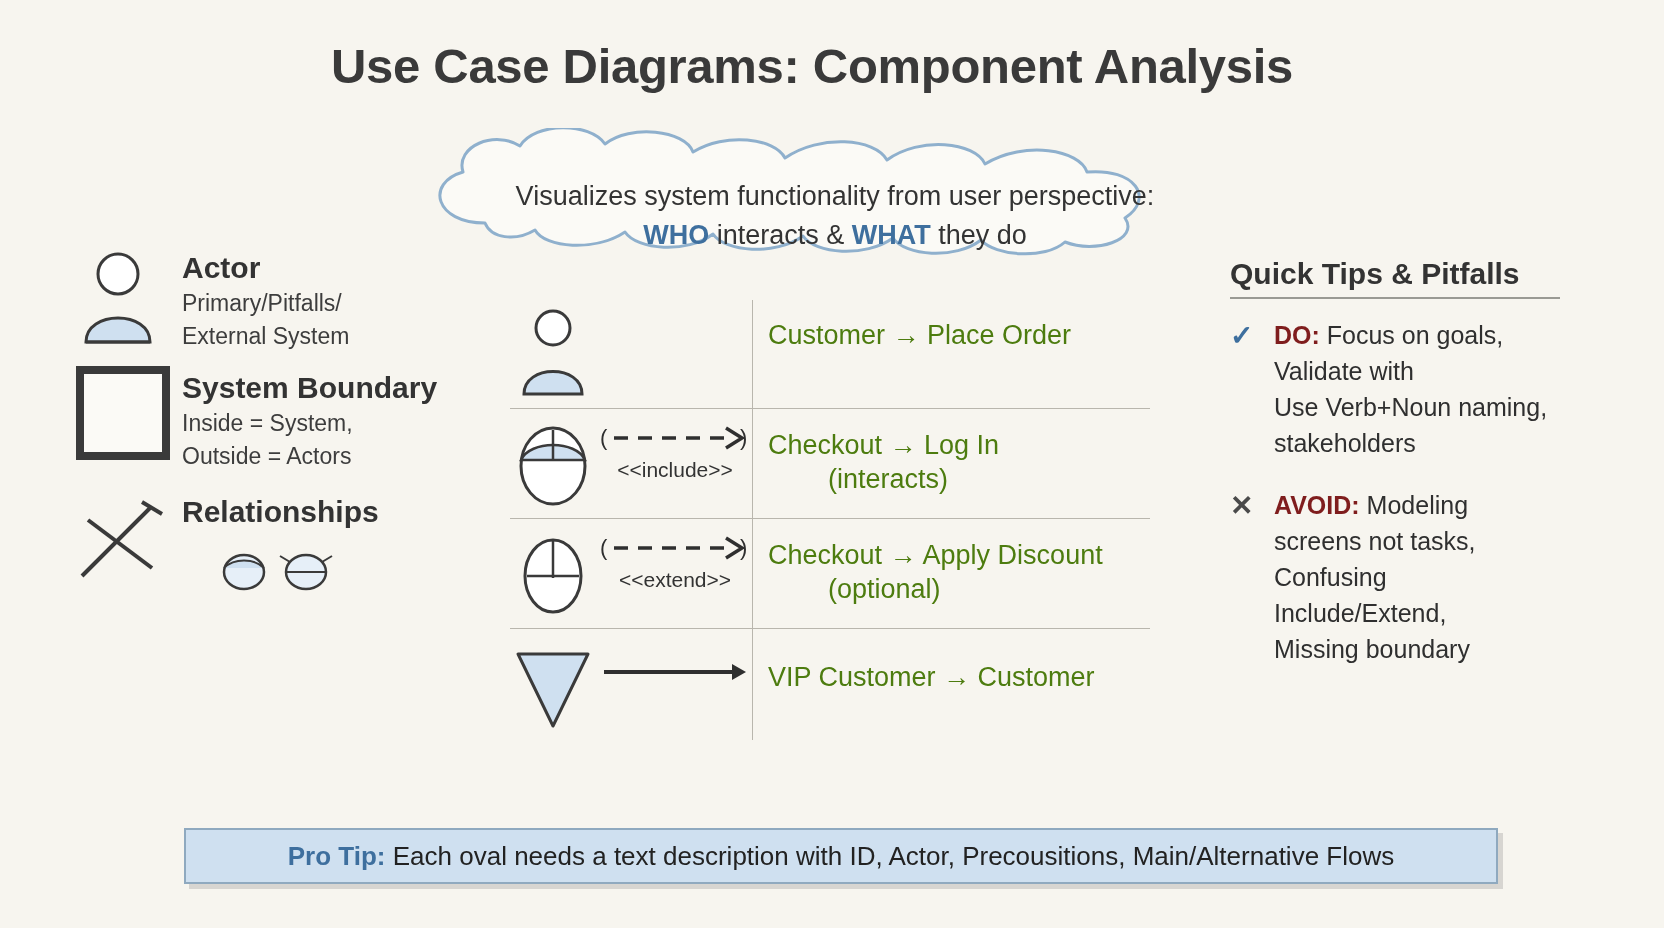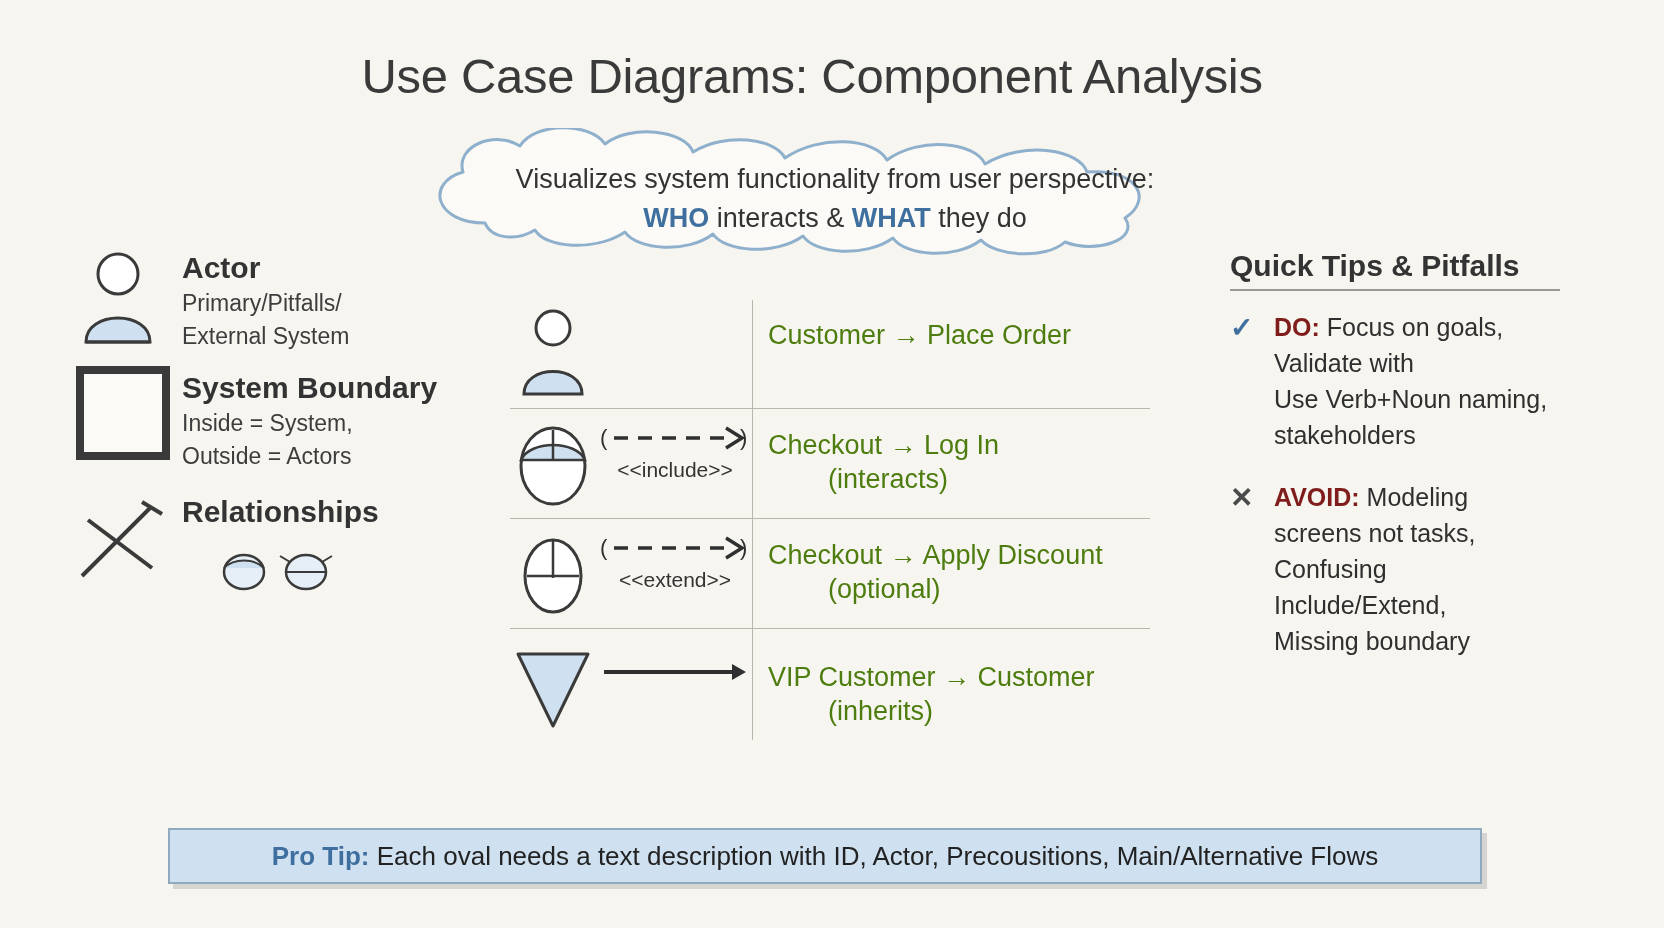--- a/index.html
+++ b/index.html
@@ -17,47 +17,47 @@
   }
   .page {
     position: relative;
     width: 1664px;
     height: 928px;
   }
 
   
   .title {
     position: absolute;
-    top: 48px;
+    top: 38px;
     left: 0;
     width: 1624px;
     text-align: center;
     font-size: 49px;
-    font-weight: normal;
+    font-weight: bold;
     color: #3a3a3a;
     letter-spacing: -0.3px;
   }
 
   
   .cloud-wrap {
     position: absolute;
     left: 425px;
     top: 128px;
     width: 820px;
     height: 130px;
   }
   .cloud-wrap svg {
     position: absolute;
     left: 0;
     top: 0;
   }
   .cloud-text {
     position: absolute;
     left: 0;
-    top: 32px;
+    top: 49px;
     width: 820px;
     text-align: center;
     font-size: 27px;
     line-height: 39px;
     color: #333;
   }
   .hl { color: #3e6f9e; font-weight: bold; }
 
   
   .legend {
@@ -152,21 +152,21 @@
   }
   .desc .note {
     display: block;
     margin-left: 60px;
   }
 
   
   .tips {
     position: absolute;
     left: 1230px;
-    top: 249px;
+    top: 257px;
     width: 400px;
   }
   .tips-title {
     font-size: 30px;
     font-weight: bold;
     color: #333;
   }
   .tips-rule {
     width: 330px;
     height: 2px;
@@ -191,21 +191,21 @@
   .tip-text {
     font-size: 25px;
     line-height: 36px;
     color: #2f2f2f;
   }
   .tip-kw { color: #7f1d1d; font-weight: bold; }
 
   
   .protip {
     position: absolute;
-    left: 168px;
+    left: 184px;
     top: 828px;
     width: 1310px;
     height: 52px;
     background: #cfe0f0;
     border: 2px solid #8fa9bf;
     box-shadow: 5px 5px 0 rgba(120,120,120,0.25);
     display: flex;
     align-items: center;
     justify-content: center;
   }
@@ -364,21 +364,20 @@
         </svg>
       </div>
       <div class="arrowcell" style="top:28px;">
         <svg width="150" height="28" viewBox="0 0 150 28">
           <line x1="4" y1="14" x2="132" y2="14" stroke="#2f2f2f" stroke-width="4"></line>
           <path d="M132 6 L146 14 L132 22 Z" fill="#2f2f2f"></path>
         </svg>
       </div>
       <div class="desc" style="top:30px;">
         <span>VIP Customer → Customer</span>
-        <span class="note">(inherits)</span>
       </div>
     </div>
   </div>
 
   <div class="tips">
     <div class="tips-title">Quick Tips &amp; Pitfalls</div>
     <div class="tips-rule"></div>
 
     <div class="tip-block">
       <div class="tip-mark check">✓</div>

